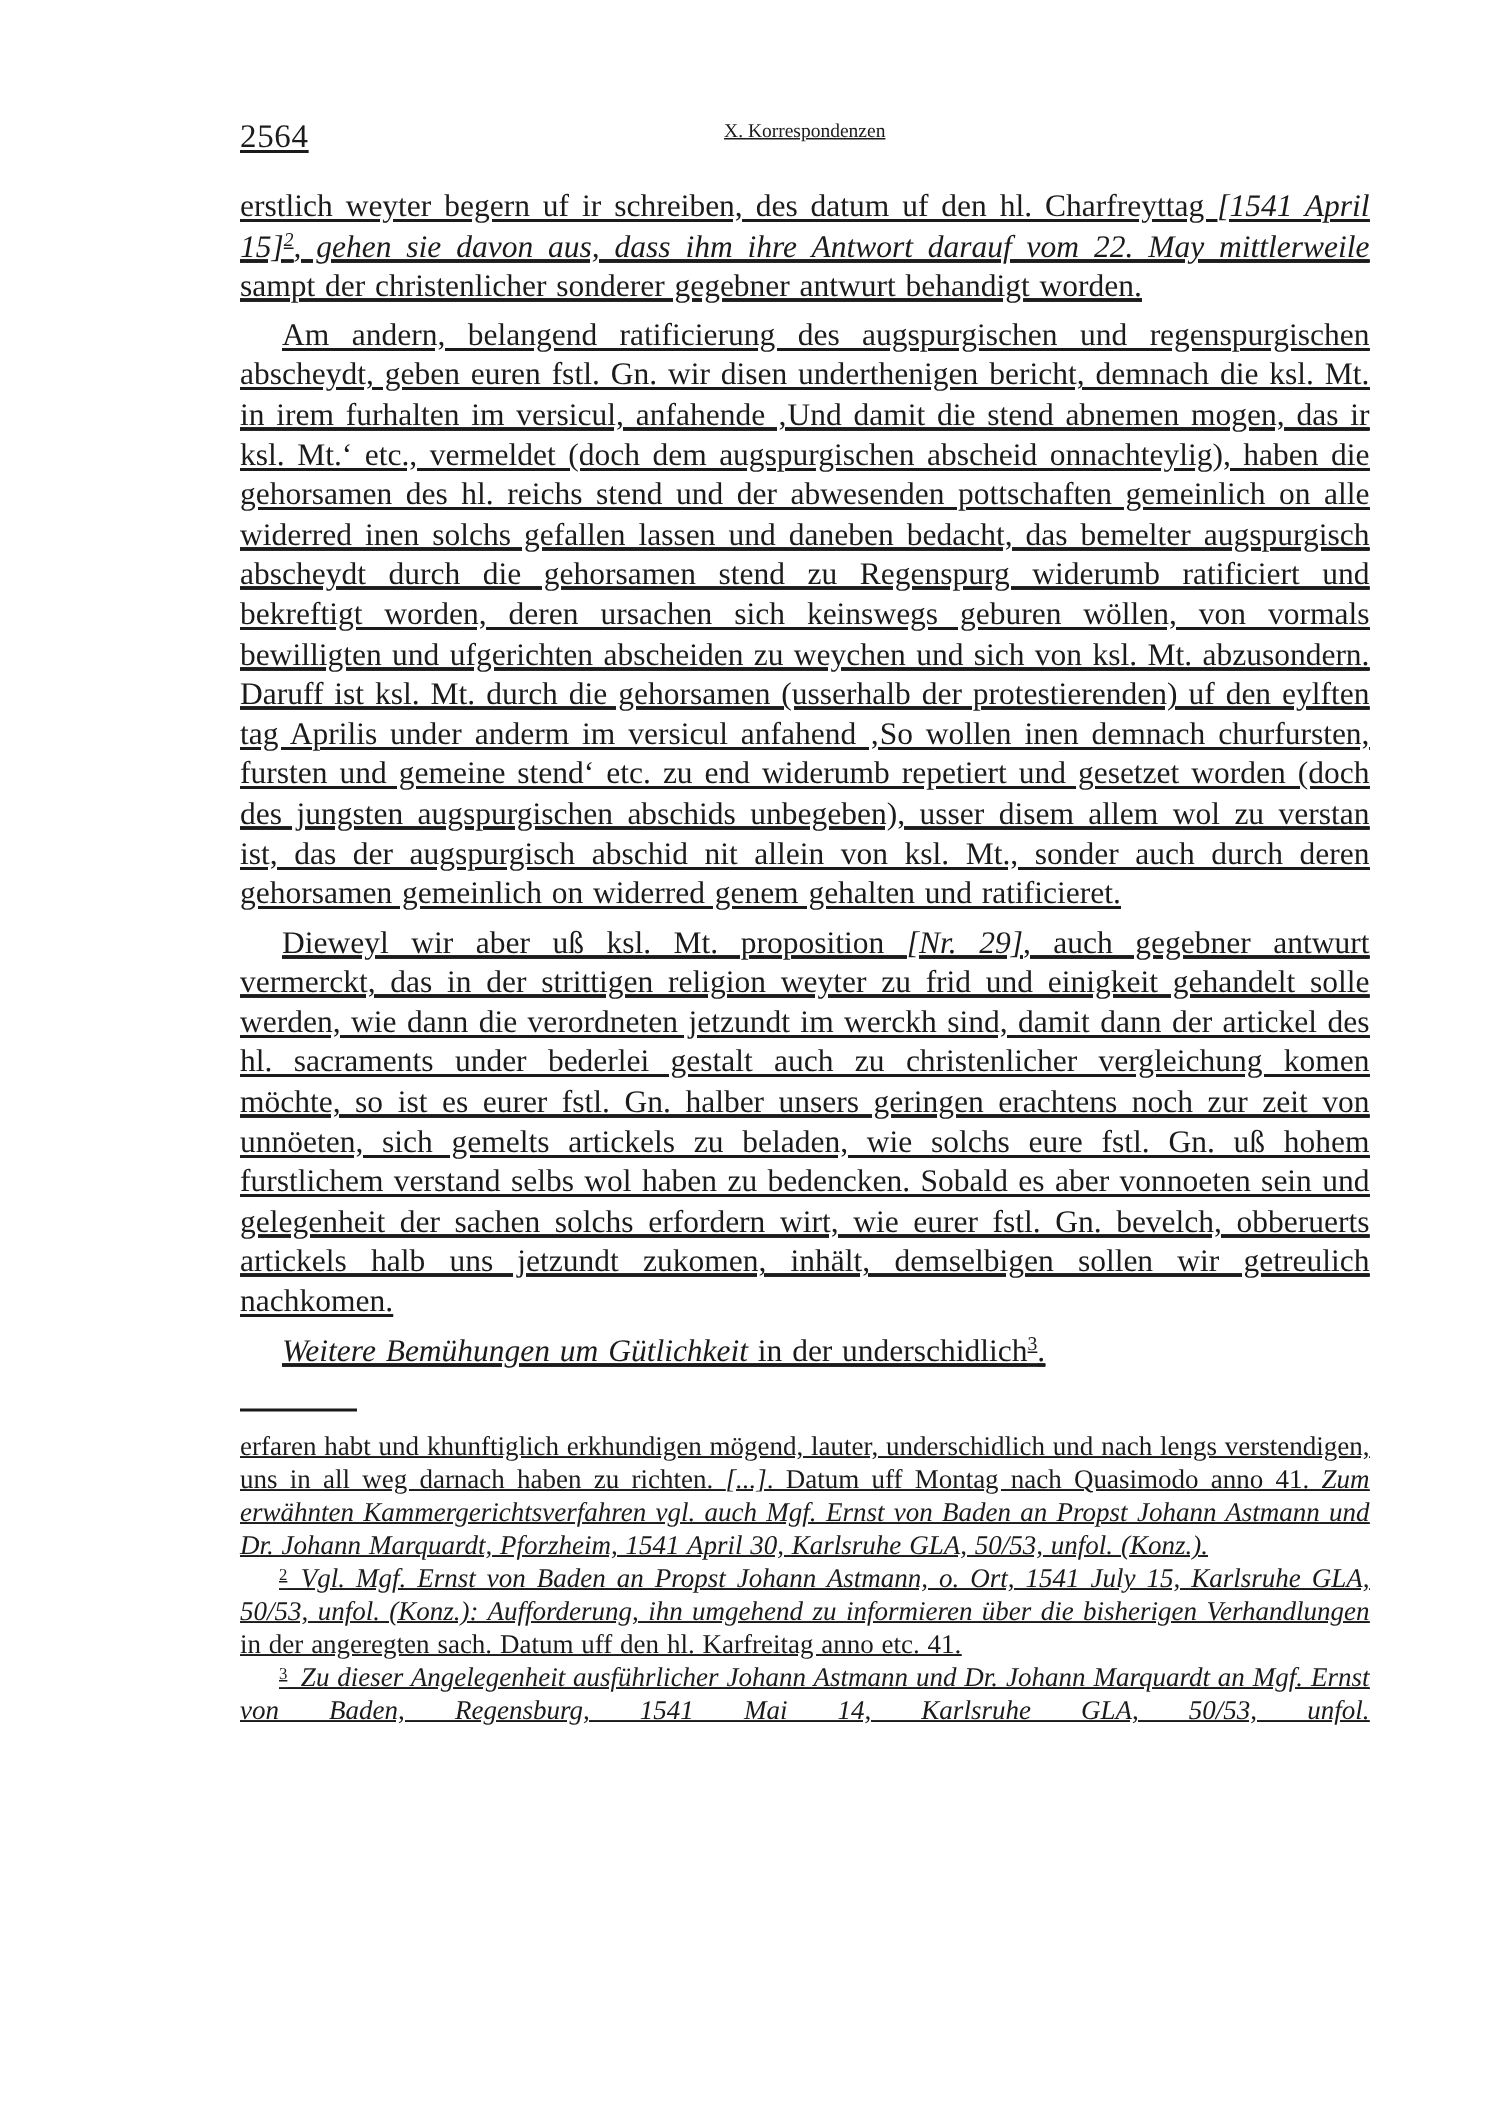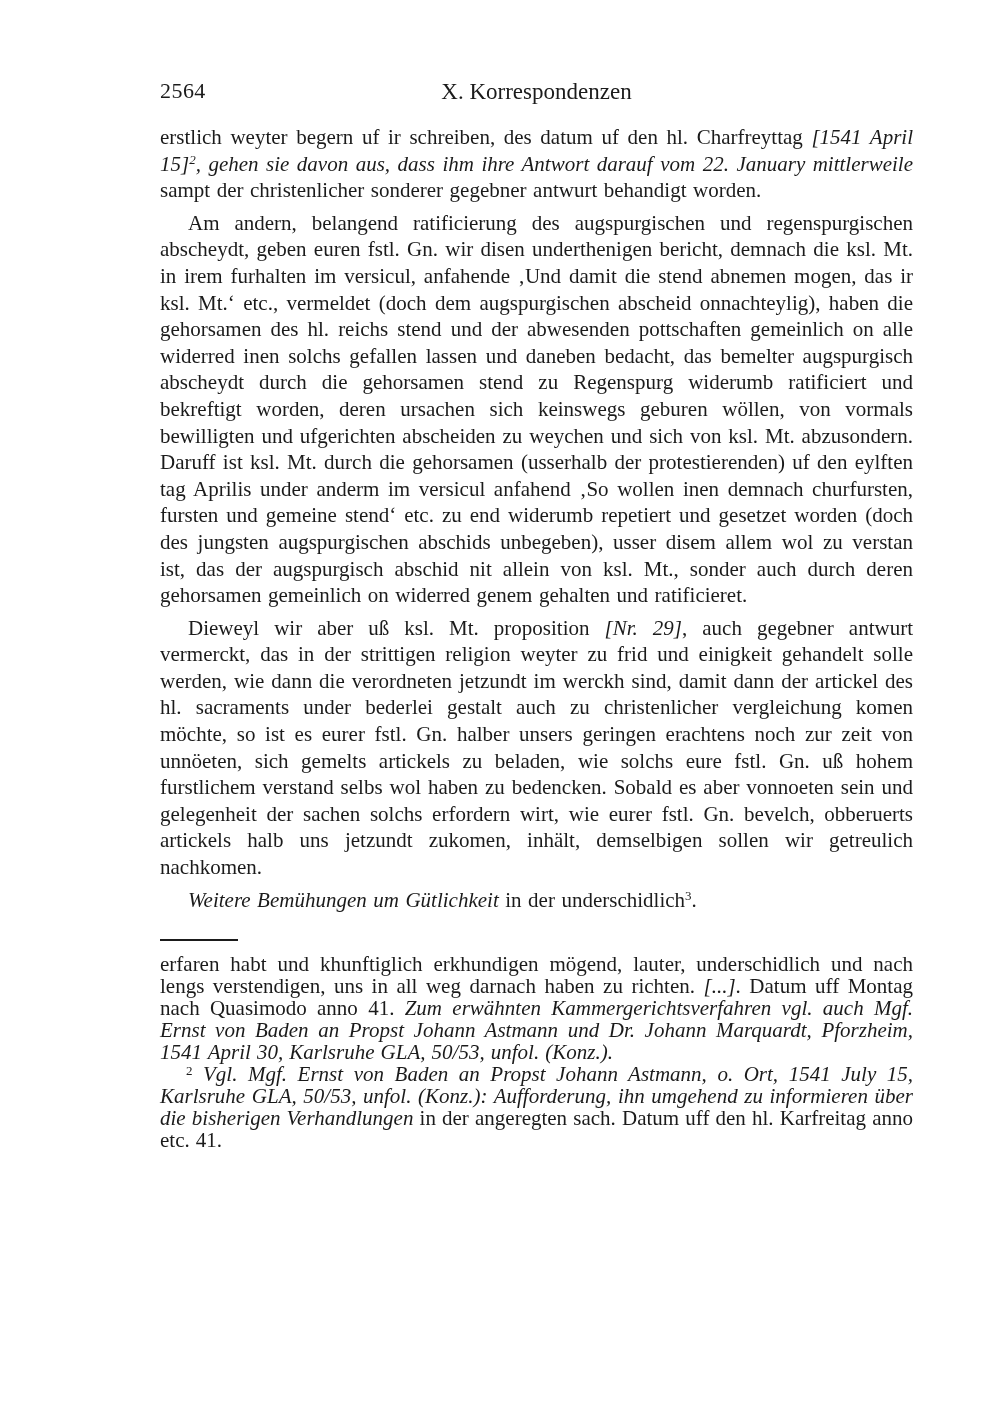--- a/index.html
+++ b/index.html
@@ -1,15 +1,15 @@
 <!DOCTYPE html>
 <html><head>
 <meta charset="utf-8">
 <style>
-  * { margin: 0; padding: 0; box-sizing: border-box; }
+  * { margin: 0; padding: 0; box-sizing: border-box; text-decoration: underline; }
   html, body { background: #ffffff; }
   body {
     width: 1004px; height: 1418px;
     position: relative;
     font-family: "Liberation Serif", serif;
     color: #1b1b1b;
     overflow: hidden;
   }
   .sheet {
     position: absolute; inset: 0;
@@ -26,21 +26,21 @@
     margin-bottom: 20px;
     font-size: 22px;
   }
   .running-head .pagenum {
     position: absolute; left: 0; top: 0;
     letter-spacing: 0.02em;
   }
   .running-head .rtitle {
     position: absolute; left: 0; right: 0; top: 1px;
     text-align: center;
-    font-size: 23px;
+    font-size: 13px;
   }
   .bodytext p {
     font-size: 21px;
     line-height: 26.6px;
     text-align: justify;
     word-spacing: 0.06em;
   }
   .bodytext p.indent {
     text-indent: 28px;
     margin-top: 6px;
@@ -53,47 +53,48 @@
     position: relative;
     top: -0.48em;
   }
   .fnsep {
     width: 78px;
     border: none;
     border-top: 2px solid #1b1b1b;
     margin: 26px 0 12px 0;
   }
   .footnotes p {
-    font-size: 21px;
+    font-size: 18px;
     line-height: 22px;
     text-align: justify;
     word-spacing: 0.04em;
   }
   .footnotes p.indent { text-indent: 26px; }
   .footnotes p.justify-last { text-align-last: justify; }
 </style>
 </head>
 <body>
 
 <div class="sheet">
   <div class="textblock">
 
     <div class="running-head">
       <span class="pagenum">2564</span>
       <span class="rtitle">X. Korrespondenzen</span>
     </div>
 
     <div class="bodytext">
-      <p><span>erstlich weyter begern uf ir schreiben, des datum uf den hl. Charfreyttag </span><span class="it">[1541 April 15]</span><sup class="it">2</sup><span class="it">, gehen sie davon aus, dass ihm ihre Antwort darauf vom 22. January mittlerweile</span><span> sampt der christenlicher sonderer gegebner antwurt behandigt worden.</span></p>
+      <p><span>erstlich weyter begern uf ir schreiben, des datum uf den hl. Charfreyttag </span><span class="it">[1541 April 15]</span><sup class="it">2</sup><span class="it">, gehen sie davon aus, dass ihm ihre Antwort darauf vom 22. May mittlerweile</span><span> sampt der christenlicher sonderer gegebner antwurt behandigt worden.</span></p>
       <p class="indent"><span>Am andern, belangend ratificierung des augspurgischen und regenspurgischen abscheydt, geben euren fstl. Gn. wir disen underthenigen bericht, demnach die ksl. Mt. in irem furhalten im versicul, anfahende ‚Und damit die stend abnemen mogen, das ir ksl. Mt.‘ etc., vermeldet (doch dem augspurgischen abscheid onnachteylig), haben die gehorsamen des hl. reichs stend und der abwesenden pottschaften gemeinlich on alle widerred inen solchs gefallen lassen und daneben bedacht, das bemelter augspurgisch abscheydt durch die gehorsamen stend zu Regenspurg widerumb ratificiert und bekreftigt worden, deren ursachen sich keinswegs geburen wöllen, von vormals bewilligten und ufgerichten abscheiden zu weychen und sich von ksl. Mt. abzusondern. Daruff ist ksl. Mt. durch die gehorsamen (usserhalb der protestierenden) uf den eylften tag Aprilis under anderm im versicul anfahend ‚So wollen inen demnach churfursten, fursten und gemeine stend‘ etc. zu end widerumb repetiert und gesetzet worden (doch des jungsten augspurgischen abschids unbegeben), usser disem allem wol zu verstan ist, das der augspurgisch abschid nit allein von ksl. Mt., sonder auch durch deren gehorsamen gemeinlich on widerred genem gehalten und ratificieret.</span></p>
       <p class="indent"><span>Dieweyl wir aber uß ksl. Mt. proposition </span><span class="it">[Nr. 29]</span><span>, auch gegebner antwurt vermerckt, das in der strittigen religion weyter zu frid und einigkeit gehandelt solle werden, wie dann die verordneten jetzundt im werckh sind, damit dann der artickel des hl. sacraments under bederlei gestalt auch zu christenlicher vergleichung komen möchte, so ist es eurer fstl. Gn. halber unsers geringen erachtens noch zur zeit von unnöeten, sich gemelts artickels zu beladen, wie solchs eure fstl. Gn. uß hohem furstlichem verstand selbs wol haben zu bedencken. Sobald es aber vonnoeten sein und gelegenheit der sachen solchs erfordern wirt, wie eurer fstl. Gn. bevelch, obberuerts artickels halb uns jetzundt zukomen, inhält, demselbigen sollen wir getreulich nachkomen.</span></p>
       <p class="indent"><span class="it">Weitere Bemühungen um Gütlichkeit</span><span> in der underschidlich</span><sup>3</sup><span>.</span></p>
     </div>
 
     <hr class="fnsep">
 
     <div class="footnotes">
       <p><span>erfaren habt und khunftiglich erkhundigen mögend, lauter, underschidlich und nach lengs verstendigen, uns in all weg darnach haben zu richten. </span><span class="it">[...]</span><span>. Datum uff Montag nach Quasimodo anno 41. </span><span class="it">Zum erwähnten Kammergerichtsverfahren vgl. auch Mgf. Ernst von Baden an Propst Johann Astmann und Dr. Johann Marquardt, Pforzheim, 1541 April 30, Karlsruhe GLA, 50/53, unfol. (Konz.).</span></p>
       <p class="indent"><sup>2</sup><span class="it"> Vgl. Mgf. Ernst von Baden an Propst Johann Astmann, o. Ort, 1541 July 15, Karlsruhe GLA, 50/53, unfol. (Konz.): Aufforderung, ihn umgehend zu informieren über die bisherigen Verhandlungen</span><span> in der angeregten sach. Datum uff den hl. Karfreitag anno etc. 41.</span></p>
+      <p class="indent justify-last"><sup>3</sup><span class="it"> Zu dieser Angelegenheit ausführlicher Johann Astmann und Dr. Johann Marquardt an Mgf. Ernst von Baden, Regensburg, 1541 Mai 14, Karlsruhe GLA, 50/53, unfol.</span></p>
     </div>
 
   </div>
 </div>
 
 </body></html>

